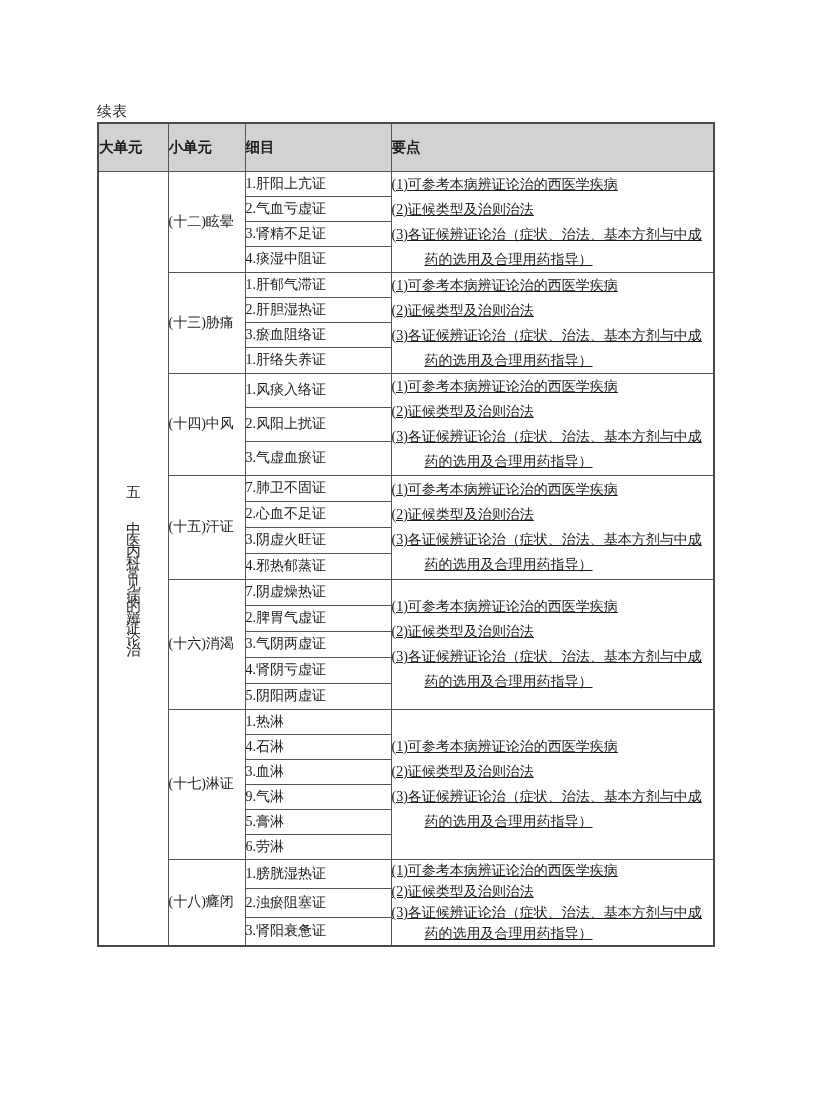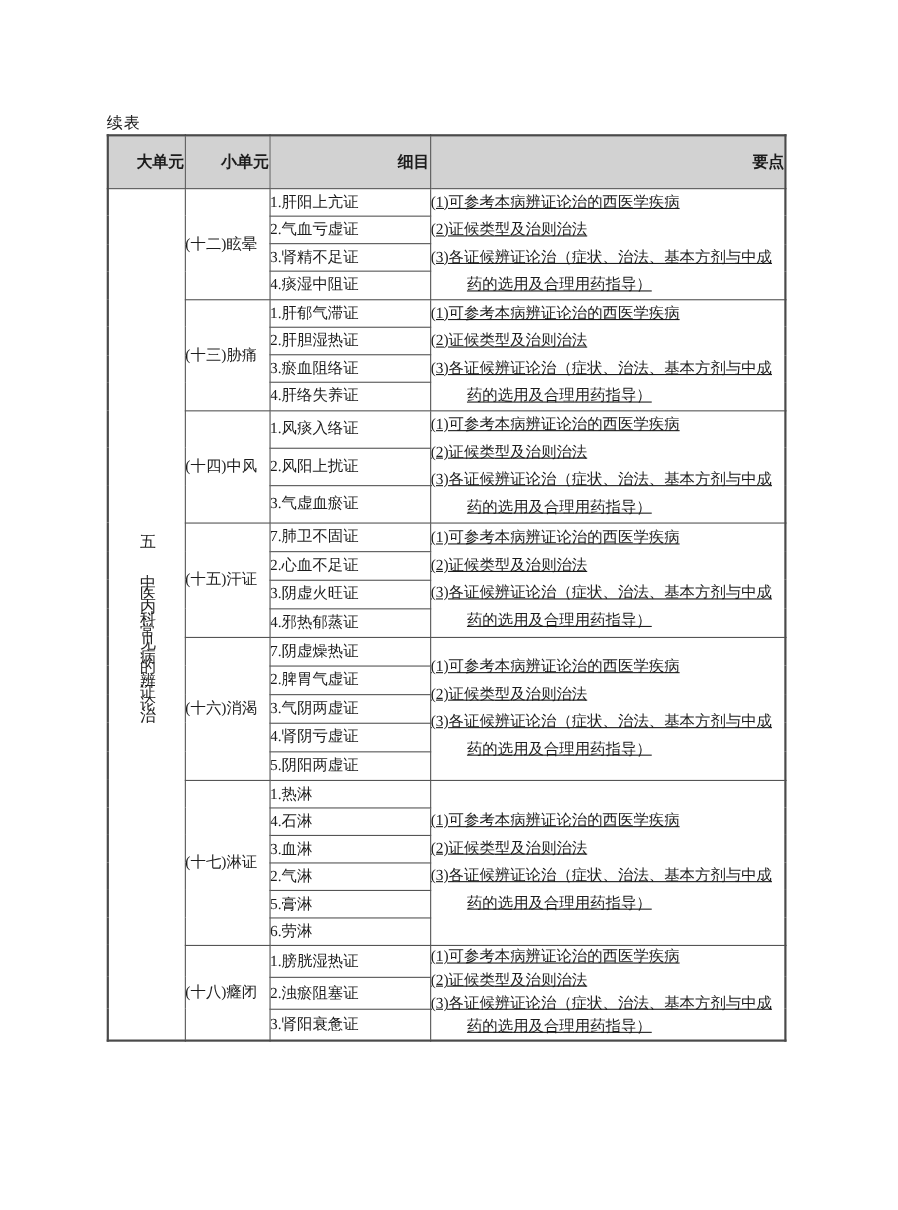--- a/index.html
+++ b/index.html
@@ -29,21 +29,21 @@
   table.syllabus th, table.syllabus td {
     border: 1px solid #555555;
     padding: 0;
     overflow: hidden;
   }
   thead th {
     background: #d2d2d2;
     font-weight: bold;
     font-size: 14.5px;
     height: 48px;
-    text-align: right;
+    text-align: left;
     vertical-align: middle;
   }
   tr.rh25 { height: 25px; }
   tr.rh26 { height: 26px; }
   tr.rh34 { height: 34px; }
   tr.rh29 { height: 29px; }
   td.major-cell { vertical-align: middle; text-align: center; }
   .vtext {
     writing-mode: vertical-lr;
     text-orientation: upright;
@@ -130,21 +130,21 @@
         <div class="pt">(3)各证候辨证论治（症状、治法、基本方剂与中成药的选用及合理用药指导）</div>
       </td>
     </tr>
     <tr class="rh25">
         <td class="detail-cell">2.肝胆湿热证</td>
       </tr>
     <tr class="rh25">
         <td class="detail-cell">3.瘀血阻络证</td>
       </tr>
     <tr class="rh25">
-        <td class="detail-cell">4.肝络失养证</td>
+        <td class="detail-cell">1.肝络失养证</td>
       </tr>
 
     <tr class="rh34">
       <td class="minor-cell" rowspan="3">(十四)中风</td>
       <td class="detail-cell">1.风痰入络证</td>
       <td class="points-cell" rowspan="3">
         <div class="pt">(1)可参考本病辨证论治的西医学疾病</div>
         <div class="pt">(2)证候类型及治则治法</div>
         <div class="pt">(3)各证候辨证论治（症状、治法、基本方剂与中成药的选用及合理用药指导）</div>
       </td>
@@ -206,21 +206,21 @@
         <div class="pt">(3)各证候辨证论治（症状、治法、基本方剂与中成药的选用及合理用药指导）</div>
       </td>
     </tr>
     <tr class="rh25">
         <td class="detail-cell">4.石淋</td>
       </tr>
     <tr class="rh25">
         <td class="detail-cell">3.血淋</td>
       </tr>
     <tr class="rh25">
-        <td class="detail-cell">2.气淋</td>
+        <td class="detail-cell">9.气淋</td>
       </tr>
     <tr class="rh25">
         <td class="detail-cell">5.膏淋</td>
       </tr>
     <tr class="rh25">
         <td class="detail-cell">6.劳淋</td>
       </tr>
 
     <tr class="rh29">
       <td class="minor-cell" rowspan="3">(十八)癃闭</td>

